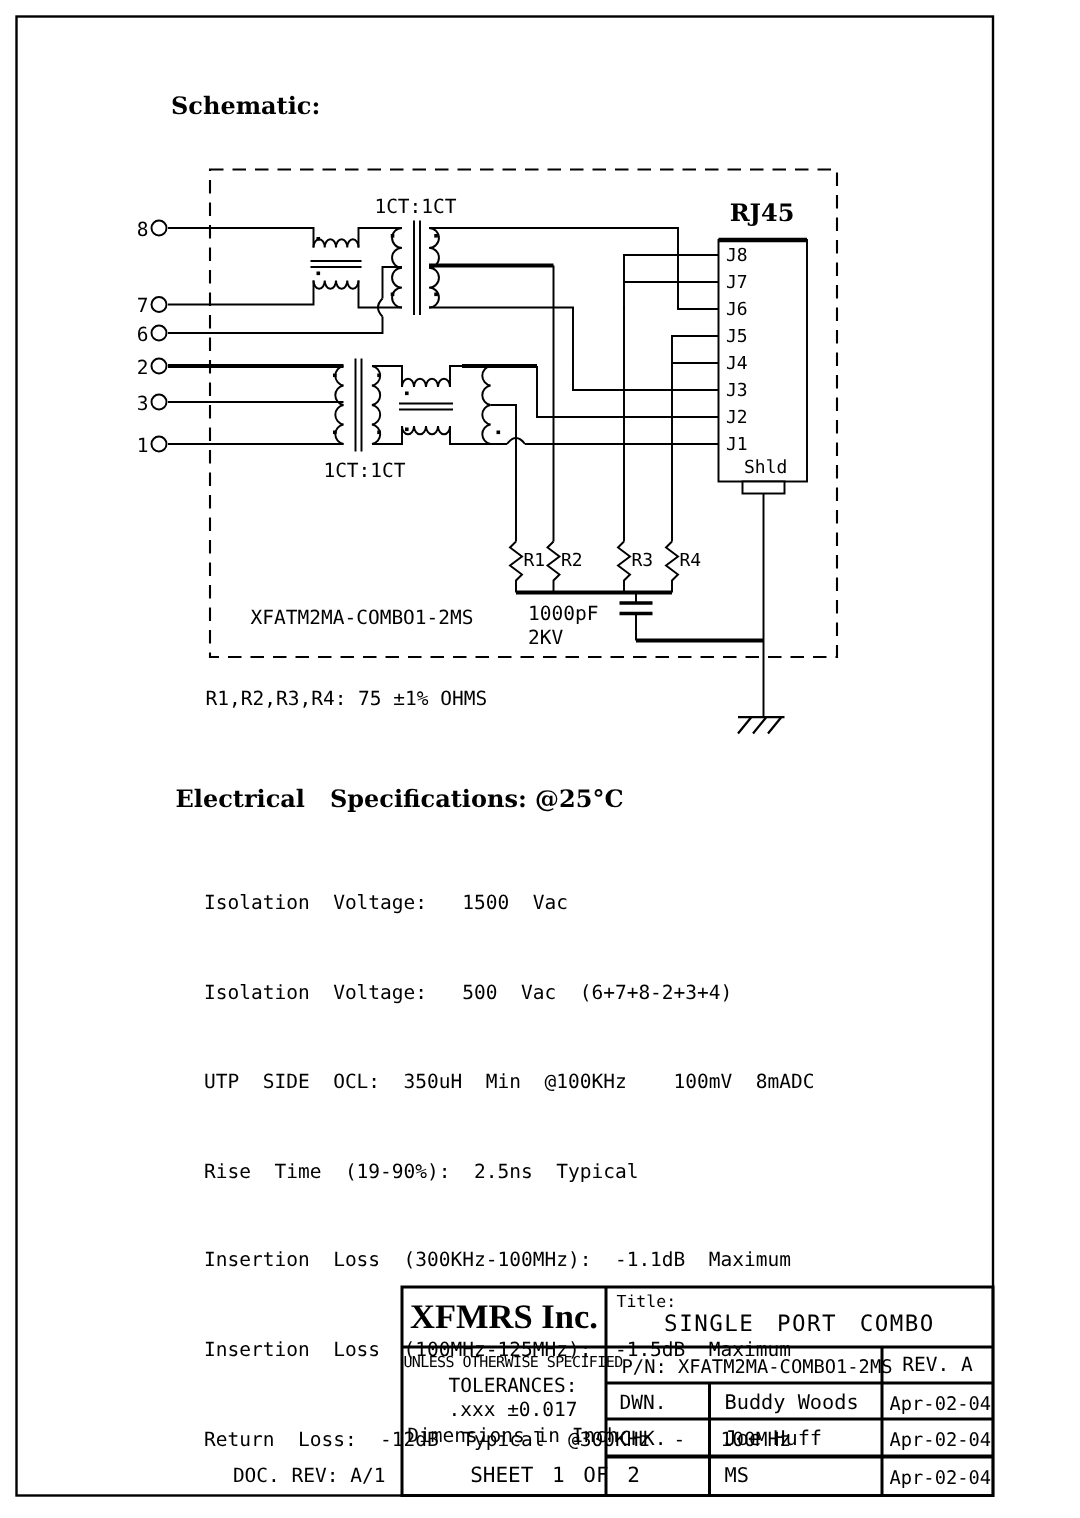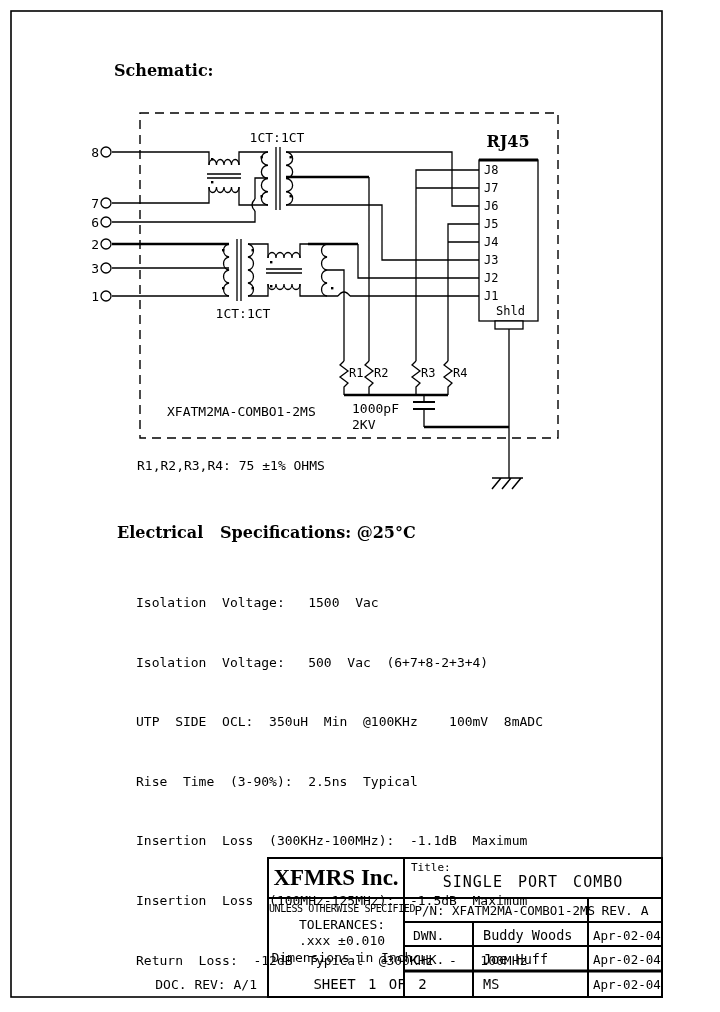--- a/index.html
+++ b/index.html
@@ -169,21 +169,21 @@
   </svg>
 
   <div class="abs heading" style="left:114px;top:61px;">Schematic:</div>
 
   <div class="abs heading" style="left:117px;top:523px;">Electrical   Specifications: @25°C</div>
 
   <div class="abs" style="left:136px;top:554px;">
     <div class="spec-line">Isolation  Voltage:   1500  Vac</div>
     <div class="spec-line">Isolation  Voltage:   500  Vac  (6+7+8-2+3+4)</div>
     <div class="spec-line">UTP  SIDE  OCL:  350uH  Min  @100KHz    100mV  8mADC</div>
-    <div class="spec-line">Rise  Time  (3-90%):  2.5ns  Typical</div>
+    <div class="spec-line">Rise  Time  (19-90%):  2.5ns  Typical</div>
     <div class="spec-line">Insertion  Loss  (300KHz-100MHz):  -1.1dB  Maximum</div>
     <div class="spec-line">Insertion  Loss  (100MHz-125MHz):  -1.5dB  Maximum</div>
     <div class="spec-line">Return  Loss:  -12dB  Typical  @300KHz  -   100MHz</div>
     <div class="spec-line">Crosstalk:</div>
     
     
     
     
     
   </div>
@@ -194,21 +194,21 @@
     <div class="ttl-label">Title:</div>
     <div class="ttl-main">SINGLE PORT COMBO</div>
   </div>
 
   <div class="cell pn" style="left:404px;top:898px;width:184px;height:24px;text-align:right;">P/N: XFATM2MA-COMBO1-2MS</div>
   <div class="cell center-cell" style="left:588px;top:898px;width:74px;height:24px;">REV. A</div>
 
   <div class="cell tolblock" style="left:268px;top:898px;width:148px;height:73px;">
     <div class="tol-0">UNLESS OTHERWISE SPECIFIED</div>
     <div class="tol-1">TOLERANCES:</div>
-    <div class="tol-2">.xxx ±0.010</div>
+    <div class="tol-2">.xxx ±0.017</div>
     <div class="tol-3">Dimensions in Inch</div>
   </div>
   <div class="cell sheet" style="left:268px;top:971px;width:136px;height:26px;">SHEET 1 OF 2</div>
 
   <div class="cell rowlabel" style="left:404px;top:922px;width:69px;height:24px;">DWN.</div>
   <div class="cell rowname" style="left:473px;top:922px;width:115px;height:24px;">Buddy Woods</div>
   <div class="cell rowdate" style="left:588px;top:922px;width:74px;height:24px;">Apr-02-04</div>
 
   <div class="cell rowlabel" style="left:404px;top:946px;width:69px;height:25px;">CHK.</div>
   <div class="cell rowname" style="left:473px;top:946px;width:115px;height:25px;">Joe Huff</div>

